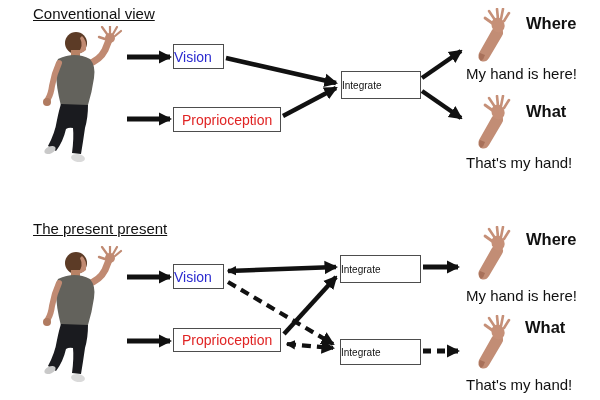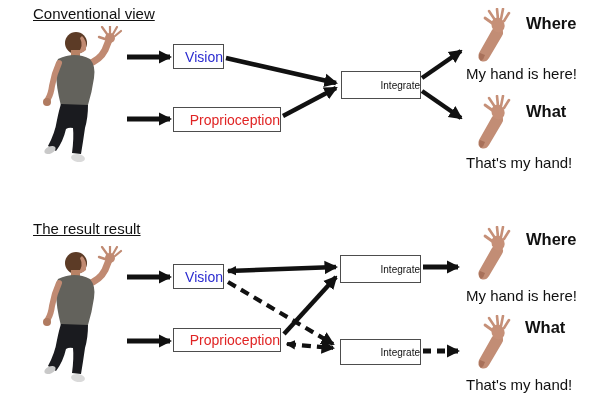--- a/index.html
+++ b/index.html
@@ -8,21 +8,21 @@
     font-family:"Liberation Sans",sans-serif;overflow:hidden;color:#111;
   }
   .overlay{position:absolute;left:0;top:0;width:600px;height:400px;}
   .panel-title{
     position:absolute;font-size:15px;line-height:16px;
     text-decoration:underline;color:var(--title_text,#111);white-space:nowrap;
   }
   .box{
     position:absolute;background:var(--box_background,#fff);
     border:1px solid var(--box_border,#4d4d4d);
-    display:flex;align-items:center;justify-content:flex-end;
+    display:flex;align-items:center;justify-content:flex-start;
     box-sizing:border-box;white-space:nowrap;
   }
   .vision-text{color:var(--vision_text,#2b2bd0);font-size:14px;}
   .proprio-text{color:var(--proprioception_text,#e02424);font-size:14px;padding-left:8px;}
   .integrate-text{color:var(--integrate_text,#111);font-size:10px;}
   .out-label{position:absolute;font-size:16.5px;color:#111;white-space:nowrap;font-weight:bold;}
   .out-caption{position:absolute;font-size:15px;color:#111;white-space:nowrap;}
   .arrow{stroke:var(--arrow,#111);fill:none;}
   .ah-fill{fill:var(--arrow,#111);}
 </style>
@@ -109,21 +109,21 @@
   <div class="box" style="left:341px;top:71px;width:80px;height:28px;">
     <span class="integrate-text">Integrate</span>
   </div>
 
   <div class="out-label" style="left:526px;top:14px;">Where</div>
   <div class="out-caption" style="left:466px;top:65px;">My hand is here!</div>
 
   <div class="out-label" style="left:526px;top:102px;">What</div>
   <div class="out-caption" style="left:466px;top:154px;">That's my hand!</div>
 
-  <div class="panel-title" style="left:33px;top:221px;">The result result</div>
+  <div class="panel-title" style="left:33px;top:221px;">The present present</div>
 
   <div class="box" style="left:173px;top:264px;width:51px;height:25px;">
     <span class="vision-text">Vision</span>
   </div>
 
   <div class="box" style="left:173px;top:328px;width:108px;height:24px;">
     <span class="proprio-text">Proprioception</span>
   </div>
 
   <div class="box" style="left:340px;top:255px;width:81px;height:28px;">

